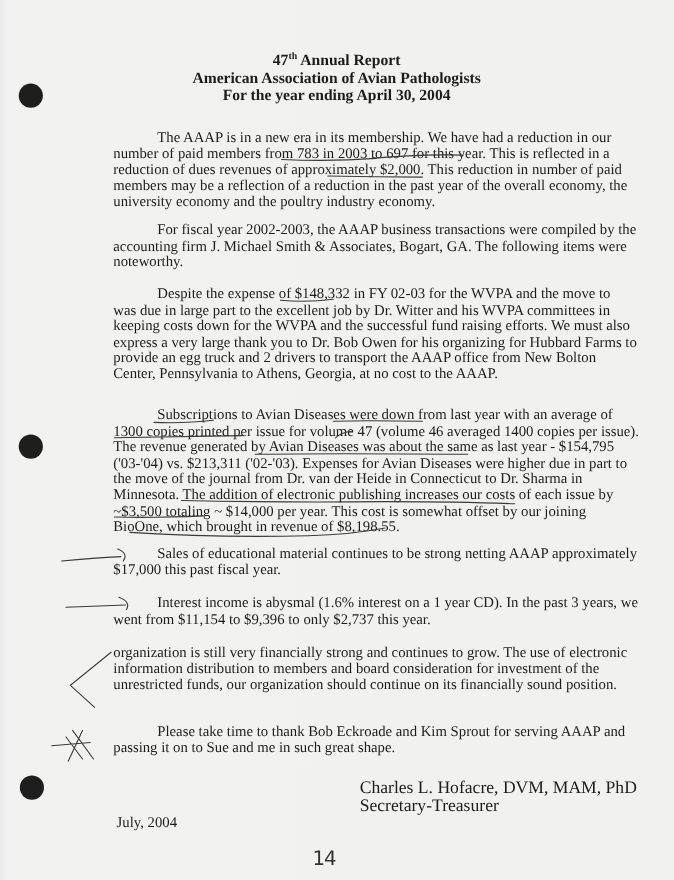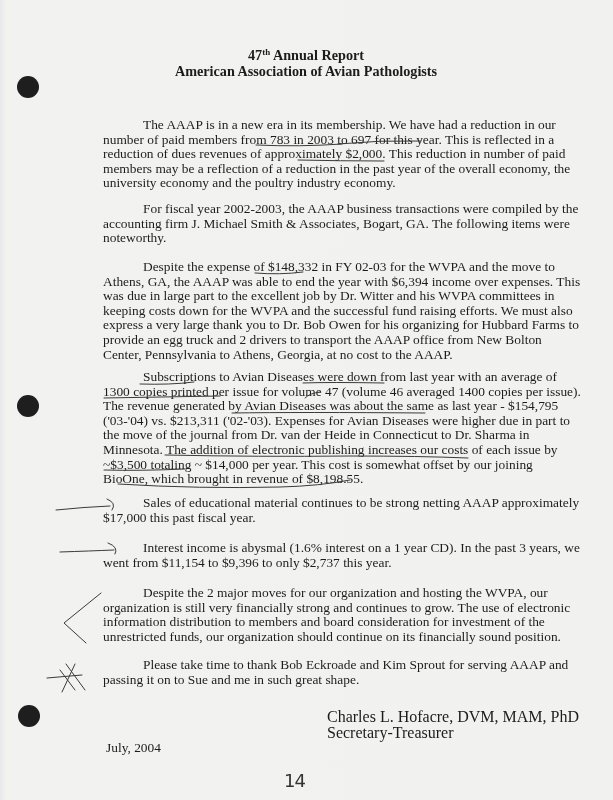--- a/index.html
+++ b/index.html
@@ -29,39 +29,39 @@
 
 <div class="page">
 
   <div class="hole" style="left:17px;top:76px;"></div>
   <div class="hole" style="left:17px;top:395px;"></div>
   <div class="hole" style="left:18px;top:705px;"></div>
 
   <div class="header">
     <div><span>47</span><sup>th</sup><span> Annual Report</span></div>
     <div>American Association of Avian Pathologists</div>
+    <div>For the year ending April 30, 2004</div>
   </div>
 
   <div class="para" style="top:118px;">
     <span class="line" style="padding-left:40px;">The AAAP is in a new era in its membership.  We have had a reduction in our</span>
     <span class="line">number of paid members from 783 in 2003 to 697 for this year.  This is reflected in a</span>
     <span class="line">reduction of dues revenues of approximately $2,000.  This reduction in number of paid</span>
     <span class="line">members may be a reflection of a reduction in the past year of the overall economy, the</span>
     <span class="line">university economy and the poultry industry economy.</span>
   </div>
 
   <div class="para" style="top:202px;">
     <span class="line" style="padding-left:40px;">For fiscal year 2002-2003, the AAAP business transactions were compiled by the</span>
     <span class="line">accounting firm J. Michael Smith &amp; Associates, Bogart, GA.  The following items were</span>
     <span class="line">noteworthy.</span>
   </div>
 
   <div class="para" style="top:260px;">
     <span class="line" style="padding-left:40px;">Despite the expense of $148,332 in FY 02-03 for the WVPA and the move to</span>
-    <span class="line">Athens, GA, the AAAP was able to end the year with $6,394 income over expenses.  This</span>
     <span class="line">was due in large part to the excellent job by Dr. Witter and his WVPA committees in</span>
     <span class="line">keeping costs down for the WVPA and the successful fund raising efforts.  We must also</span>
     <span class="line">express a very large thank you to Dr. Bob Owen for his organizing for Hubbard Farms to</span>
     <span class="line">provide an egg truck and 2 drivers to transport the AAAP office from New Bolton</span>
     <span class="line">Center, Pennsylvania to Athens, Georgia, at no cost to the AAAP.</span>
   </div>
 
   <div class="para" style="top:370px;">
     <span class="line" style="padding-left:40px;">Subscriptions to Avian Diseases were down from last year with an average of</span>
     <span class="line">1300 copies printed per issue for volume 47 (volume 46 averaged 1400 copies per issue).</span>
@@ -77,21 +77,20 @@
     <span class="line" style="padding-left:40px;">Sales of educational material continues to be strong netting AAAP approximately</span>
     <span class="line">$17,000 this past fiscal year.</span>
   </div>
 
   <div class="para" style="top:541px;">
     <span class="line" style="padding-left:40px;">Interest income is abysmal (1.6% interest on a 1 year CD).  In the past 3 years, we</span>
     <span class="line">went from $11,154 to $9,396 to only $2,737 this year.</span>
   </div>
 
   <div class="para" style="top:586px;">
-    <span class="line" style="padding-left:40px;">Despite the 2 major moves for our organization and hosting the WVPA, our</span>
     <span class="line">organization is still very financially strong and continues to grow.  The use of electronic</span>
     <span class="line">information distribution to members and board consideration for investment of the</span>
     <span class="line">unrestricted funds, our organization should continue on its financially sound position.</span>
   </div>
 
   <div class="para" style="top:658px;">
     <span class="line" style="padding-left:40px;">Please take time to thank Bob Eckroade and Kim Sprout for serving AAAP and</span>
     <span class="line">passing it on to Sue and me in such great shape.</span>
   </div>
 

